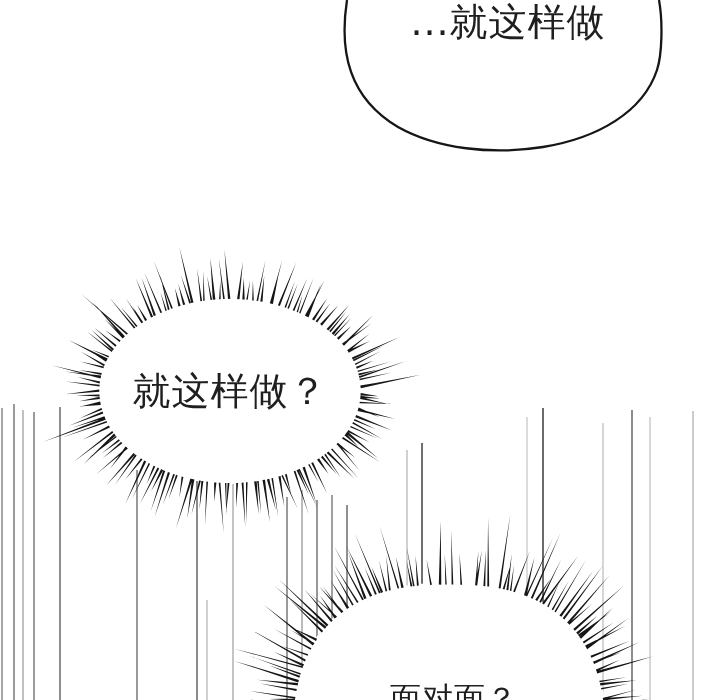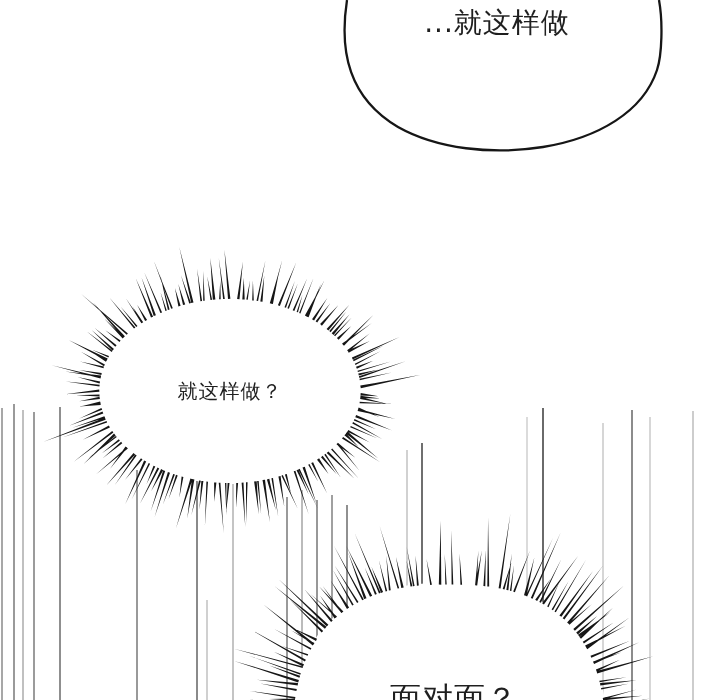--- a/index.html
+++ b/index.html
@@ -22,31 +22,31 @@
   }
   .bubble-text {
     position: absolute;
     text-align: center;
     color: #1f1f1f;
     letter-spacing: 1px;
     white-space: nowrap;
     user-select: none;
   }
   .bubble-text.top {
-    left: 365px;
+    left: 376px;
     top: 4px;
     width: 264px;
-    font-size: 28px;
+    font-size: 38px;
     line-height: 37px;
   }
   .bubble-text.middle {
     left: 105px;
     top: 372px;
     width: 250px;
-    font-size: 20px;
+    font-size: 38px;
     line-height: 38px;
     font-family: Liberation Serif, serif;
   }
   .bubble-text.bottom {
     left: 332px;
     top: 678px;
     width: 244px;
     font-size: 31px;
     line-height: 40px;
   }

